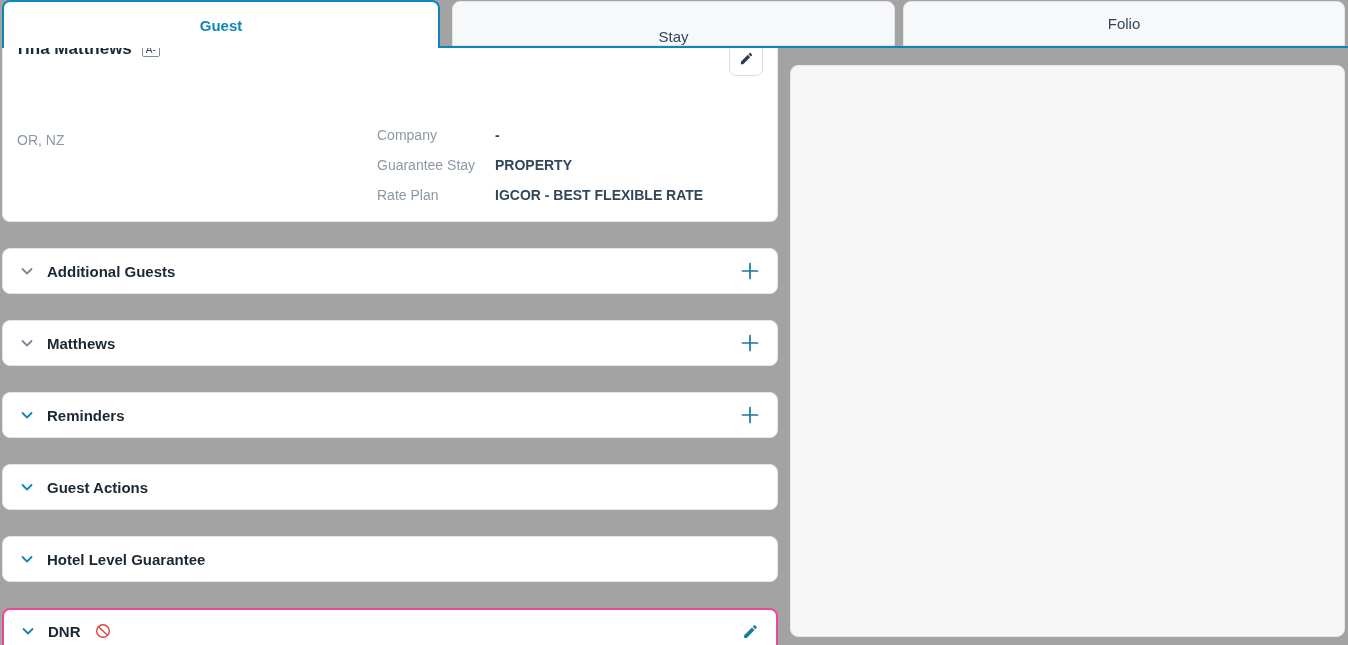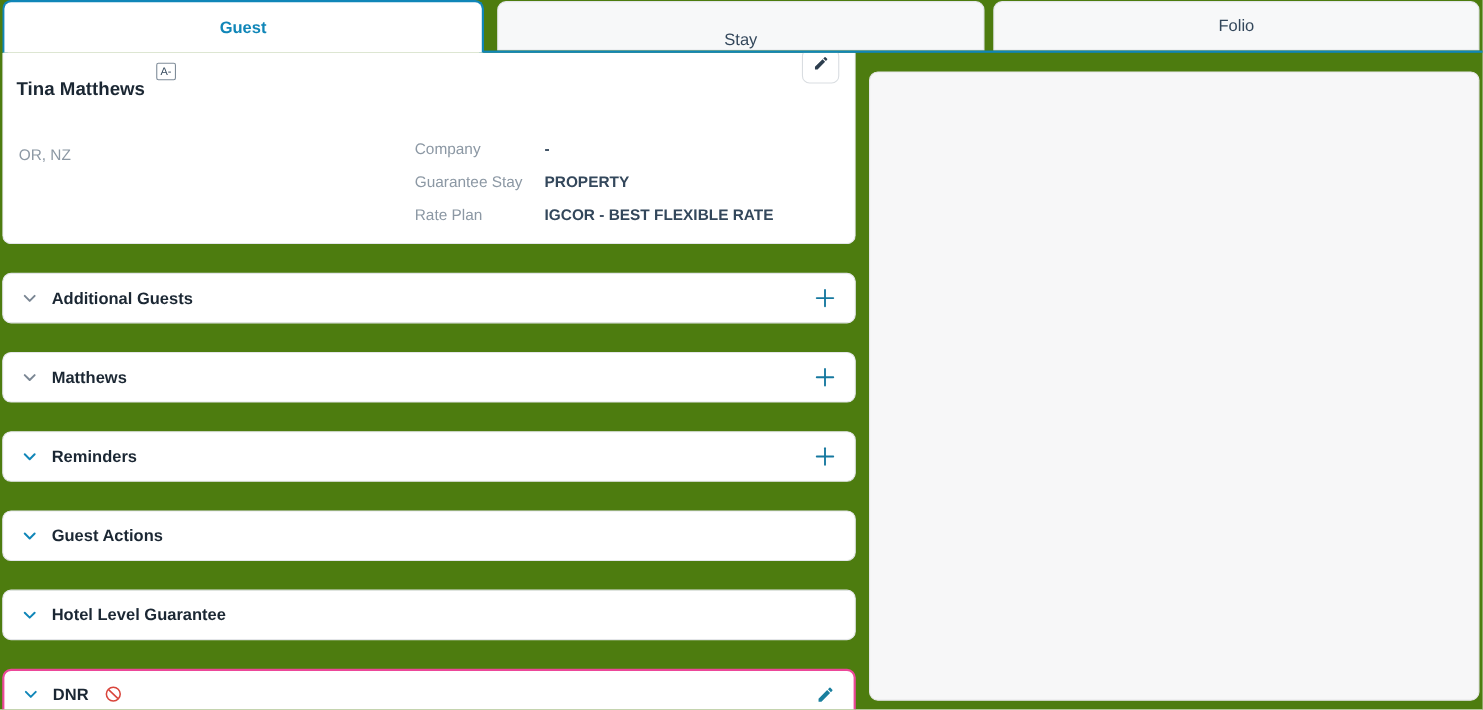--- a/index.html
+++ b/index.html
@@ -1,17 +1,17 @@
 <!DOCTYPE html>
 <html><head>
 <meta charset="utf-8">
 <style>
   * { margin:0; padding:0; box-sizing:border-box; }
   html,body { width:1348px; height:645px; background:#fff; font-family:"Liberation Sans", sans-serif; }
-  #app { position:relative; width:1348px; height:645px; overflow:hidden; background:#4d7c0f; }
+  #app { position:relative; width:1348px; height:645px; overflow:hidden; background:#a3a3a3; }
 
   
   .tabbar { position:absolute; top:0; left:0; width:1348px; height:50px; }
   .tab { display:flex; align-items:center; justify-content:center; font-size:15px; cursor:pointer; }
   .tab-active {
     position:absolute; left:2px; top:0; width:438px; height:48px;
     background:#fff; border:2px solid #1086b8; border-bottom:none;
     border-radius:8px 8px 0 0; color:#1086b8; font-weight:bold; z-index:3;
   }
   .tab-inactive {
@@ -25,21 +25,21 @@
 
   
   .left-col { position:absolute; left:2px; top:48px; width:776px; }
 
   .guest-card {
     position:relative; width:776px; height:174px; overflow:hidden;
     border-left:1px solid #e4e6e9; border-right:1px solid #e4e6e9; border-bottom:1px solid #e4e6e9;
     border-radius:0 0 8px 8px; background:#fff;
   }
   .name-row { position:absolute; top:-9px; left:12px; display:flex; align-items:center; gap:10px; }
-  .guest-name { font-size:17px; font-weight:bold; color:#1b2733; white-space:nowrap;margin-top:32px; }
+  .guest-name { font-size:17px; font-weight:bold; color:#1b2733; white-space:nowrap; }
   .name-badge {
     display:inline-block; border:1px solid #7f8c99; border-radius:2px;
     font-size:10px; color:#33475b; padding:2px 3px 1px 3px; line-height:11px; background:#fff;
   }
   .edit-btn {
     position:absolute; top:-4px; right:14px; width:34px; height:32px;
     border:1px solid #d9dde1; border-radius:7px; background:#fff;
     display:flex; align-items:center; justify-content:center; cursor:pointer;
   }
   .guest-location { position:absolute; left:14px; top:84px; font-size:14px; color:#8c98a4; }

